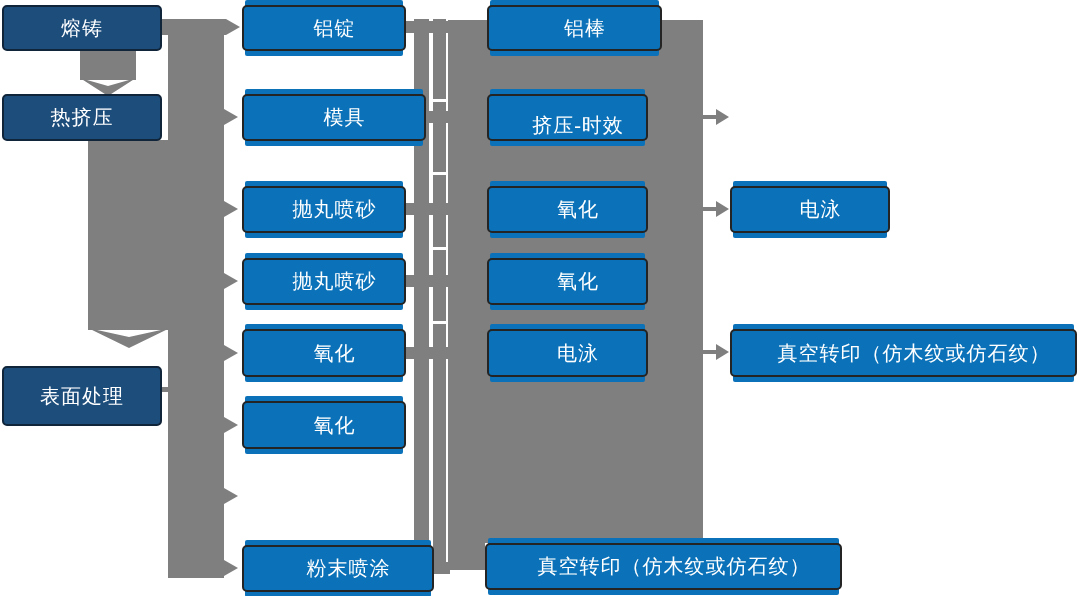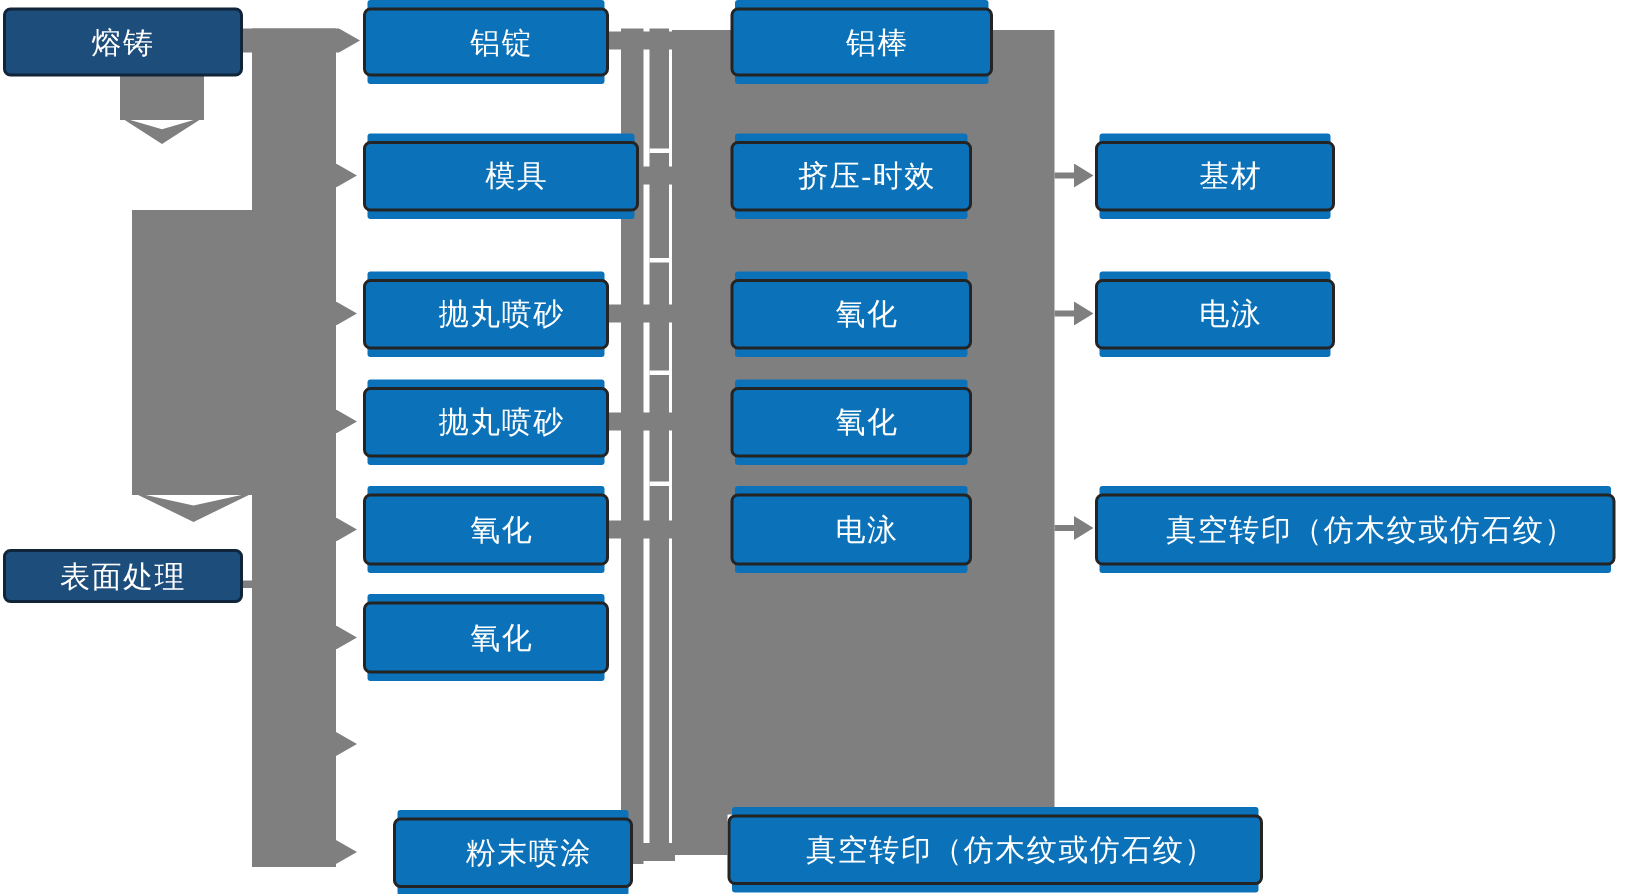--- a/index.html
+++ b/index.html
@@ -81,21 +81,24 @@
 
   <div class="gray" style="left:703px;top:207px;width:15px;height:4px;"></div>
   <div class="tri-right" style="left:716px;top:201px;width:13px;height:16px;"></div>
 
   <div class="gray" style="left:703px;top:350px;width:15px;height:4px;"></div>
   <div class="tri-right" style="left:716px;top:344px;width:13px;height:16px;"></div>
 
   <div class="node navy" style="left:2px;top:5px;width:160px;height:46px;">
     <span>熔铸</span>
   </div>
-  <div class="node navy" style="left:2px;top:366px;width:160px;height:36px;">
+  <div class="node navy" style="left:2px;top:94px;width:160px;height:47px;">
+    <span>热挤压</span>
+  </div>
+  <div class="node navy" style="left:2px;top:366px;width:160px;height:60px;">
     <span>表面处理</span>
   </div>
 
   <div class="node light" style="left:242px;top:5px;width:164px;height:46px;">
     <span>铝锭</span>
   </div>
   <div class="node light" style="left:242px;top:94px;width:184px;height:47px;">
     <span>模具</span>
   </div>
   <div class="node light" style="left:242px;top:186px;width:164px;height:47px;">
@@ -103,43 +106,40 @@
   </div>
   <div class="node light" style="left:242px;top:258px;width:164px;height:47px;">
     <span>抛丸喷砂</span>
   </div>
   <div class="node light" style="left:242px;top:329px;width:164px;height:48px;">
     <span>氧化</span>
   </div>
   <div class="node light" style="left:242px;top:401px;width:164px;height:48px;">
     <span>氧化</span>
   </div>
-  <div class="node light" style="left:242px;top:545px;width:160px;height:47px;margin-left:20px;">
+  <div class="node light" style="left:242px;top:545px;width:192px;height:47px;">
     <span>粉末喷涂</span>
   </div>
 
   <div class="node light" style="left:487px;top:5px;width:175px;height:46px;">
     <span>铝棒</span>
   </div>
-  <div class="node light" style="left:487px;top:94px;width:161px;height:47px;">
+  <div class="node light" style="left:487px;top:94px;width:161px;height:47px;align-items:flex-end;">
     <span>挤压-时效</span>
   </div>
   <div class="node light" style="left:487px;top:186px;width:161px;height:47px;">
     <span>氧化</span>
   </div>
   <div class="node light" style="left:487px;top:258px;width:161px;height:47px;">
     <span>氧化</span>
   </div>
   <div class="node light" style="left:487px;top:329px;width:161px;height:48px;">
     <span>电泳</span>
   </div>
 
-  <div class="node light" style="left:730px;top:94px;width:160px;height:47px;">
-    <span>基材</span>
-  </div>
   <div class="node light" style="left:730px;top:186px;width:160px;height:47px;">
     <span>电泳</span>
   </div>
   <div class="node light" style="left:730px;top:329px;width:347px;height:48px;">
     <span>真空转印（仿木纹或仿石纹）</span>
   </div>
 
   <div class="node light" style="left:485px;top:543px;width:357px;height:47px;">
     <span>真空转印（仿木纹或仿石纹）</span>
   </div>

